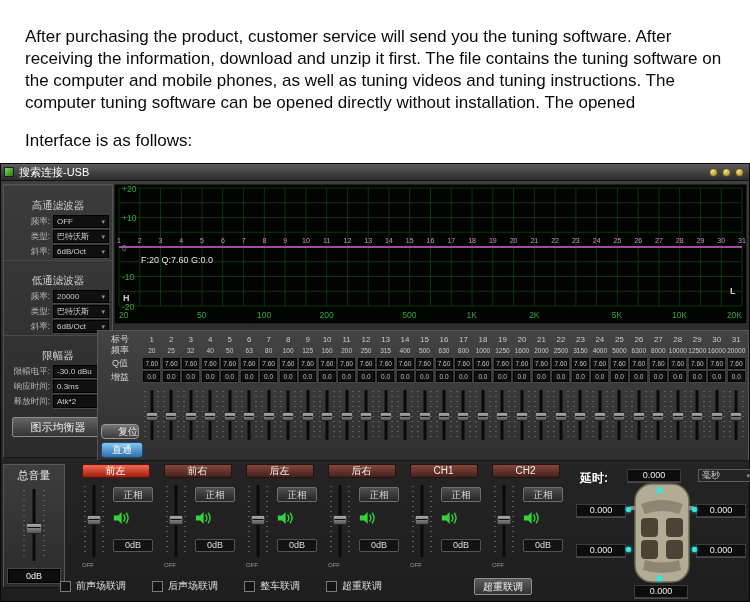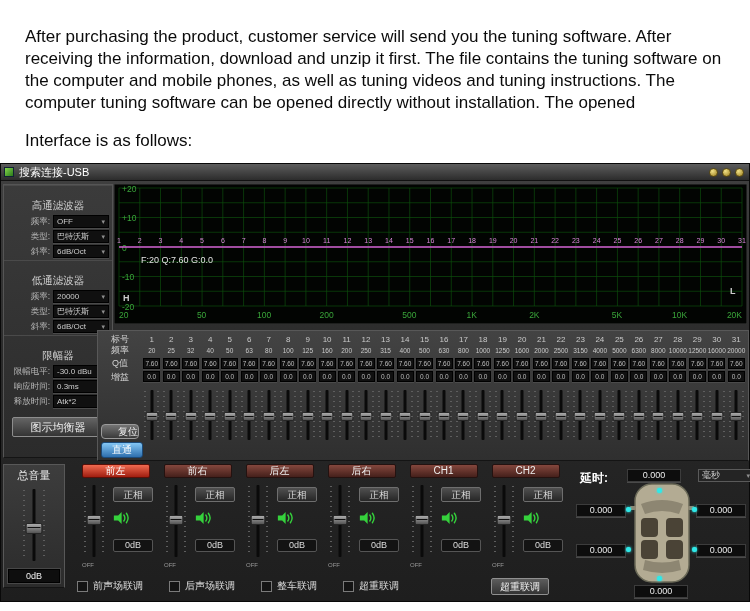--- a/index.html
+++ b/index.html
@@ -123,21 +123,21 @@
     border:1px solid #5a5a5a; color:#ccc; font-size:9px; display:flex; align-items:center;
     justify-content:space-between; padding:0 3px; }
   .car { position:absolute; left:54px; top:18px; width:66px; height:102px; }
   .spk-dot { position:absolute; width:5px; height:5px; border-radius:2px; background:#2fe8e8;
     box-shadow:0 0 3px #2fe8e8; }
   .dot-top { left:82px; top:24px; }  .dot-bottom { left:82px; top:112px; }
   .dot-l1 { left:51px; top:43px; }   .dot-r1 { left:117px; top:43px; }
   .dot-l2 { left:51px; top:83px; }   .dot-r2 { left:117px; top:83px; }
 
   
-  .footerbar { position:absolute; left:76px; top:412px; width:496px; height:20px;
+  .footerbar { position:absolute; left:59px; top:412px; width:496px; height:20px;
     display:flex; align-items:center; }
   .chk { display:flex; align-items:center; margin-right:26px; }
   .chk-box { width:11px; height:11px; background:#141414; border:1px solid #7a7a7a; margin-right:5px; }
   .chk-lab { font-size:10px; color:#ddd; }
   .settings-btn { margin-left:auto; margin-right:24px; width:58px; height:17px;
     background:linear-gradient(#5d5d5d,#333); border:1px solid #909090; border-radius:2px;
     color:#efefef; font-size:10px; line-height:15px; text-align:center; }
 </style>
 </head>
 <body>

